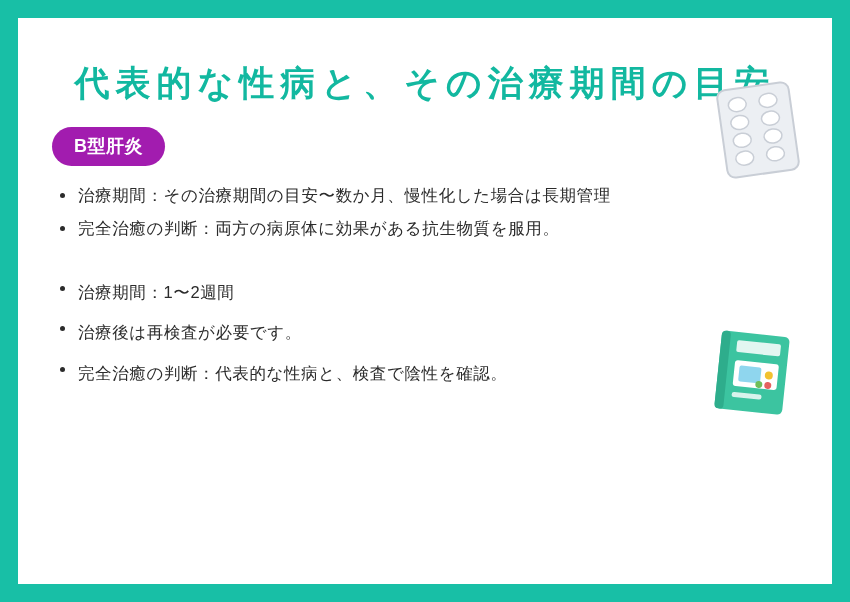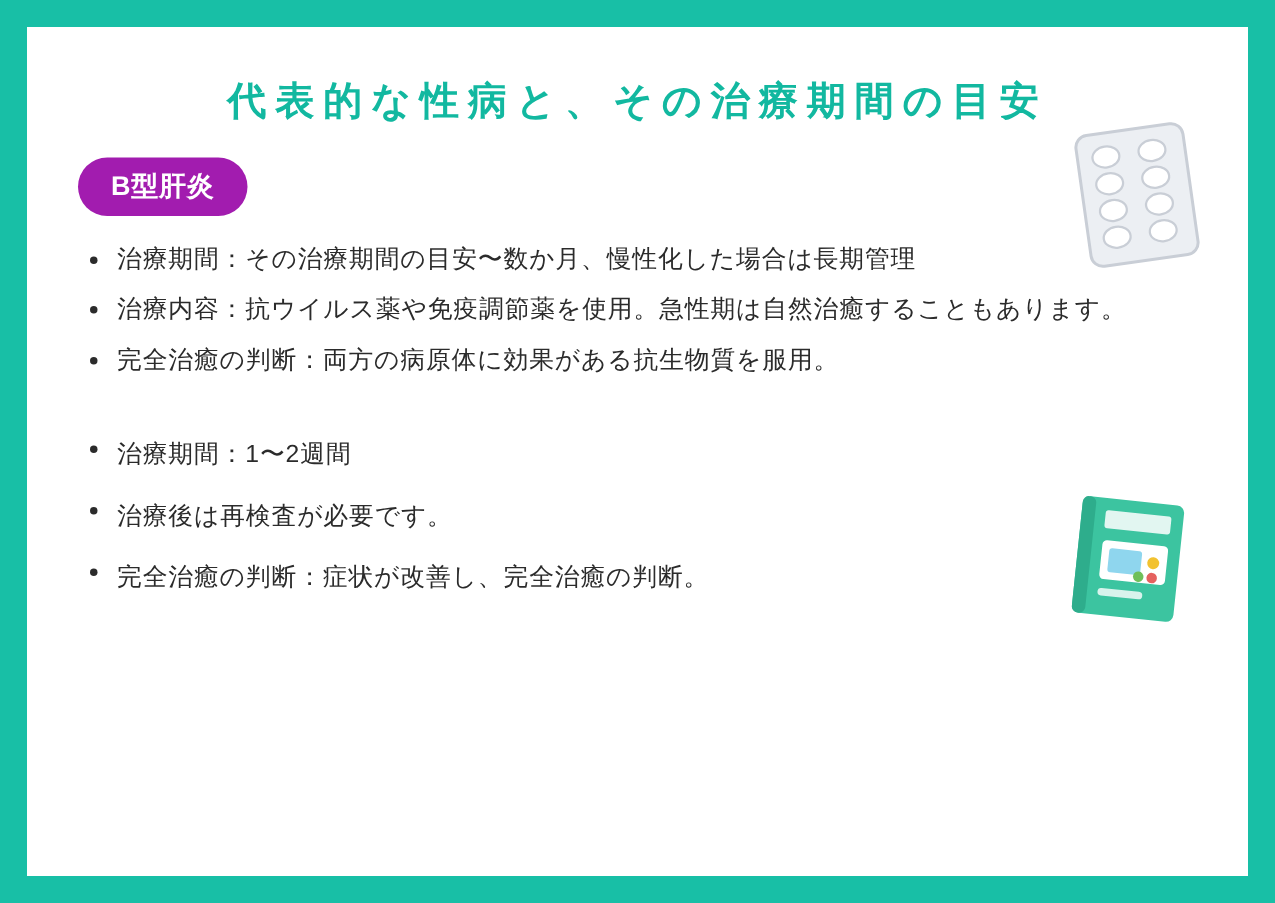--- a/index.html
+++ b/index.html
@@ -19,24 +19,24 @@
   .inner {
     position: relative;
     width: 100%;
     height: 100%;
     background: #ffffff;
     overflow: hidden;
   }
   .title {
     text-align: center;
     color: #12b8a0;
-    font-size: 26px;
+    font-size: 35px;
     font-weight: bold;
     letter-spacing: 6px;
-    padding-top: 32px;
+    padding-top: 42px;
     padding-bottom: 6px;
     white-space: nowrap;
   }
   .section {
     padding: 0 34px;
   }
   .section-1 { margin-top: 14px; }
   .section-2 { margin-top: 28px; }
   .chip {
     display: inline-block;
@@ -121,27 +121,26 @@
       <circle cx="57" cy="44" r="4" fill="#f2c230"></circle>
       <circle cx="57" cy="54" r="3.5" fill="#e5615f"></circle>
       <circle cx="48" cy="54" r="3.5" fill="#6fbf5a"></circle>
       <rect x="22" y="64" width="30" height="5" rx="2.5" fill="#ffffff" opacity="0.8"></rect>
     </svg>
 
     <div class="section section-1">
       <span class="chip">B型肝炎</span>
       <ul class="bullets">
         <li>治療期間：その治療期間の目安〜数か月、慢性化した場合は長期管理</li>
-        <li>治療内容：抗ウイルス薬や免疫調節薬を使用。急性期は自然治癒することもあります。</li>
         <li>完全治癒の判断：両方の病原体に効果がある抗生物質を服用。</li>
       </ul>
     </div>
 
     <div class="section section-2">
       <ul class="bullets">
         <li>治療期間：1〜2週間</li>
         <li>治療後は再検査が必要です。</li>
-        <li>完全治癒の判断：症状が改善し、完全治癒の判断。</li>
+        <li>完全治癒の判断：代表的な性病と、検査で陰性を確認。</li>
       </ul>
     </div>
 
   </div>
 </div>
 
 </body></html>

